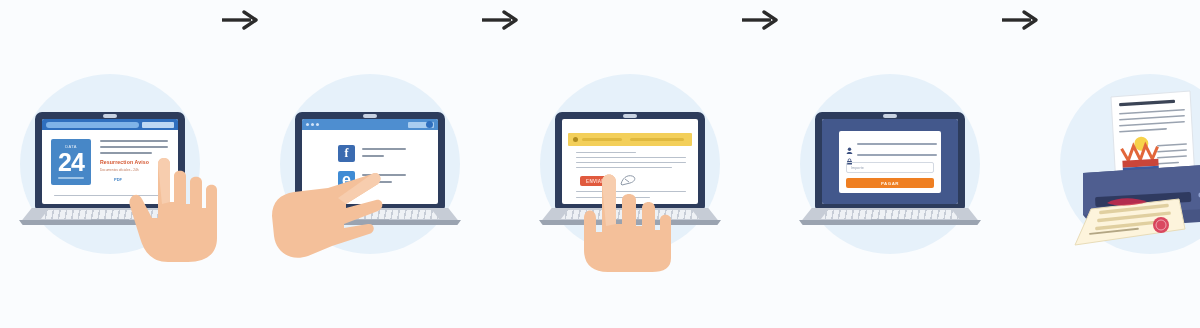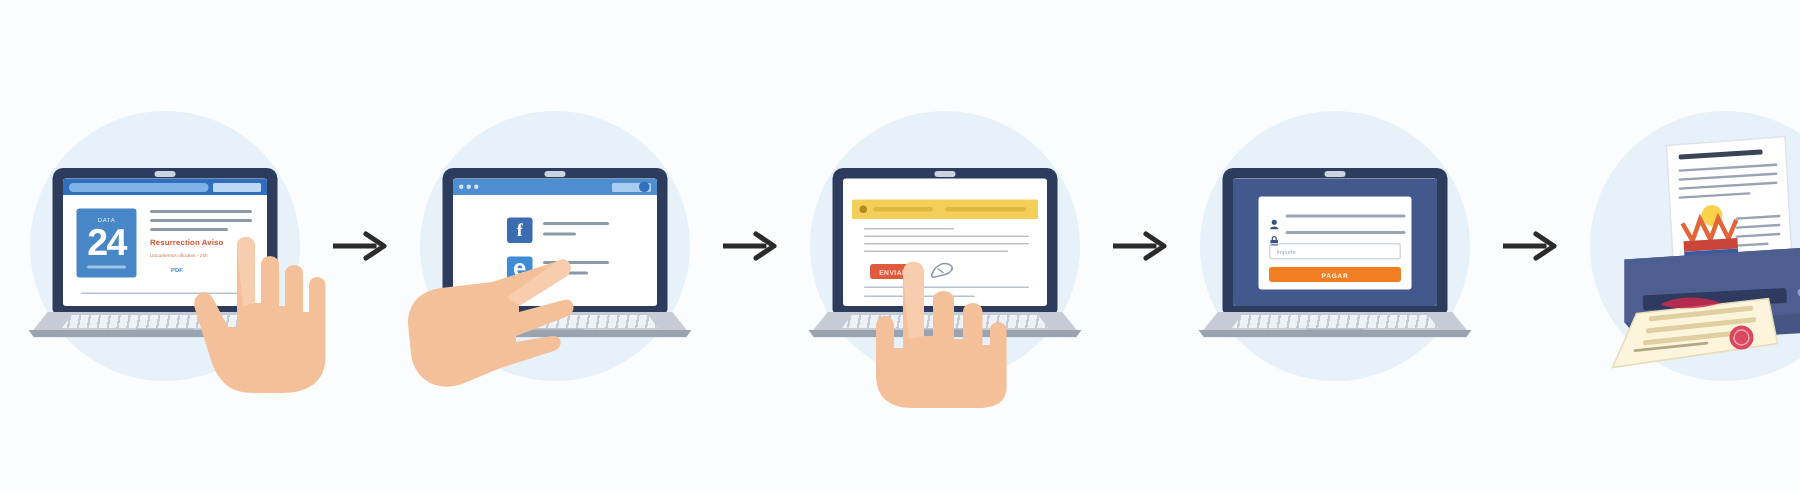--- a/index.html
+++ b/index.html
@@ -17,21 +17,20 @@
     background: #fafcfe;
     overflow: hidden;
   }
 
   
   .flow {
     position: absolute;
     left: 0; top: 0;
     width: 1200px; height: 328px;
     display: flex;
-    align-items: center;
     justify-content: space-between;
     padding: 0 4px;
     box-sizing: border-box;
   }
   .step {
     position: relative;
     width: 212px;
     height: 328px;
     flex: 0 0 auto;
   }

